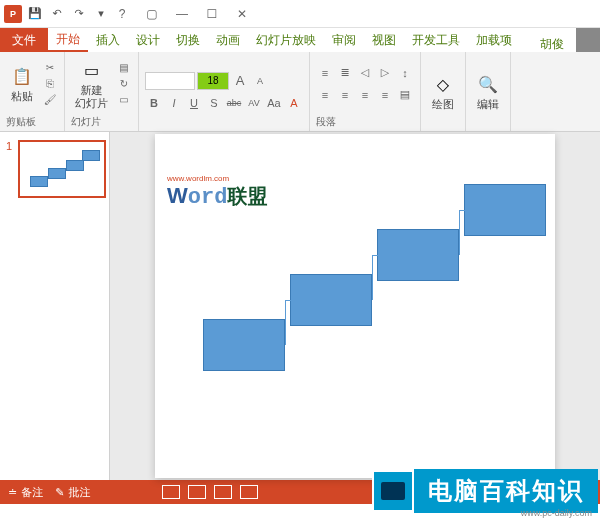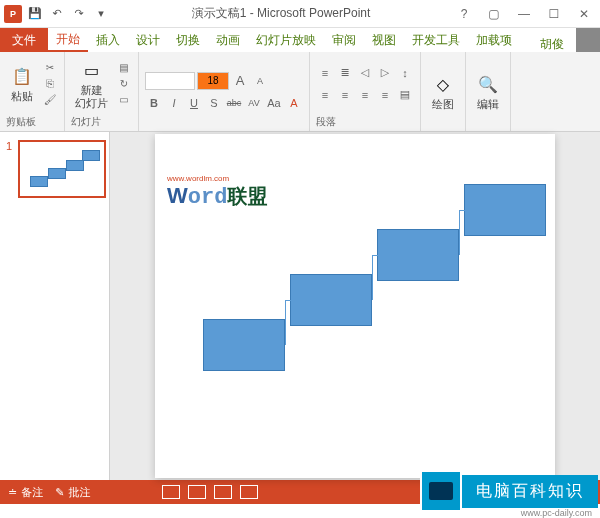--- a/index.html
+++ b/index.html
@@ -24,21 +24,21 @@
     .group { border-right: 1px solid #d8d8d8; padding: 2px 6px; display: flex; flex-direction: column; }
     .group-content { flex: 1; display: flex; align-items: center; gap: 4px; }
     .group-label { font-size: 10px; color: #666; text-align: left; padding-top: 2px; }
     .big-btn { display: flex; flex-direction: column; align-items: center; gap: 2px; padding: 2px 4px; cursor: pointer; }
     .big-btn-icon { width: 24px; height: 24px; display: flex; align-items: center; justify-content: center; font-size: 16px; }
     .big-btn-label { font-size: 11px; color: #444; text-align: center; line-height: 1.1; }
     .small-btns { display: flex; flex-direction: column; gap: 2px; }
     .sm-btn { width: 16px; height: 14px; font-size: 10px; color: #666; display: flex; align-items: center; justify-content: center; cursor: pointer; }
     .font-row { display: flex; align-items: center; gap: 2px; }
     .font-select { width: 50px; height: 18px; border: 1px solid #ccc; font-size: 10px; background: #fff; }
-    .size-select { width: 32px; height: 18px; border: 1px solid #ccc; font-size: 10px; background: #f97316; text-align: center; }
+    .size-select { width: 32px; height: 18px; border: 1px solid #ccc; font-size: 10px; background: #84cc16; text-align: center; }
     .fmt-btn { width: 18px; height: 18px; font-size: 11px; color: #666; display: flex; align-items: center; justify-content: center; cursor: pointer; }
     .fmt-btn.bold { font-weight: bold; }
     .fmt-btn.italic { font-style: italic; }
     .fmt-btn.underline { text-decoration: underline; }
     .font-group { display: flex; flex-direction: column; gap: 4px; }
     .para-group { display: flex; flex-direction: column; gap: 4px; }
     
     .workspace { display: flex; height: 348px; background: #eaeaea; }
     .thumbnails { width: 110px; background: #fff; border-right: 1px solid #d0d0d0; padding: 8px; }
     .thumb { position: relative; }
@@ -58,35 +58,34 @@
     .connector { position: absolute; border-left: 1px solid #5b9bd5; border-top: 1px solid #5b9bd5; }
     
     .status-bar { height: 24px; background: #d24726; display: flex; align-items: center; color: #fff; font-size: 11px; padding: 0 8px; gap: 12px; }
     .status-item { display: flex; align-items: center; gap: 4px; cursor: pointer; }
     .view-btns { display: flex; gap: 8px; margin-left: 60px; }
     .view-btn { width: 18px; height: 14px; border: 1px solid #fff; cursor: pointer; }
     
     .bottom-banner { position: absolute; bottom: 6px; right: 2px; display: flex; align-items: center; height: 42px; }
     .banner-logo { width: 42px; height: 42px; background: #0099cc; display: flex; align-items: center; justify-content: center; border: 2px solid #fff; }
     .banner-logo-inner { width: 24px; height: 18px; background: #003355; border-radius: 2px; }
-    .banner-text { background: #0099cc; color: #fff; font-size: 16px; font-weight: normal; padding: 6px 14px; letter-spacing: 2px; }
+    .banner-text { background: #0099cc; color: #fff; font-size: 24px; font-weight: bold; padding: 6px 14px; letter-spacing: 2px; }
     .banner-url { position: absolute; bottom: -2px; right: 10px; font-size: 9px; color: #888; }
   </style>
 </head>
 <body>
 
 <div class="title-bar">
   <div class="title-left">
     <div class="app-icon">P</div>
     <div class="qat-btn">💾</div>
     <div class="qat-btn">↶</div>
     <div class="qat-btn">↷</div>
     <div class="qat-btn">▾</div>
   </div>
-  <div class="title-text">演示文稿1 - Microsoft PowerPoint</div>
   <div class="title-right">
     <div class="win-btn">?</div>
     <div class="win-btn">▢</div>
     <div class="win-btn">—</div>
     <div class="win-btn">☐</div>
     <div class="win-btn">✕</div>
   </div>
 </div>
 
 <div class="ribbon-tabs">

